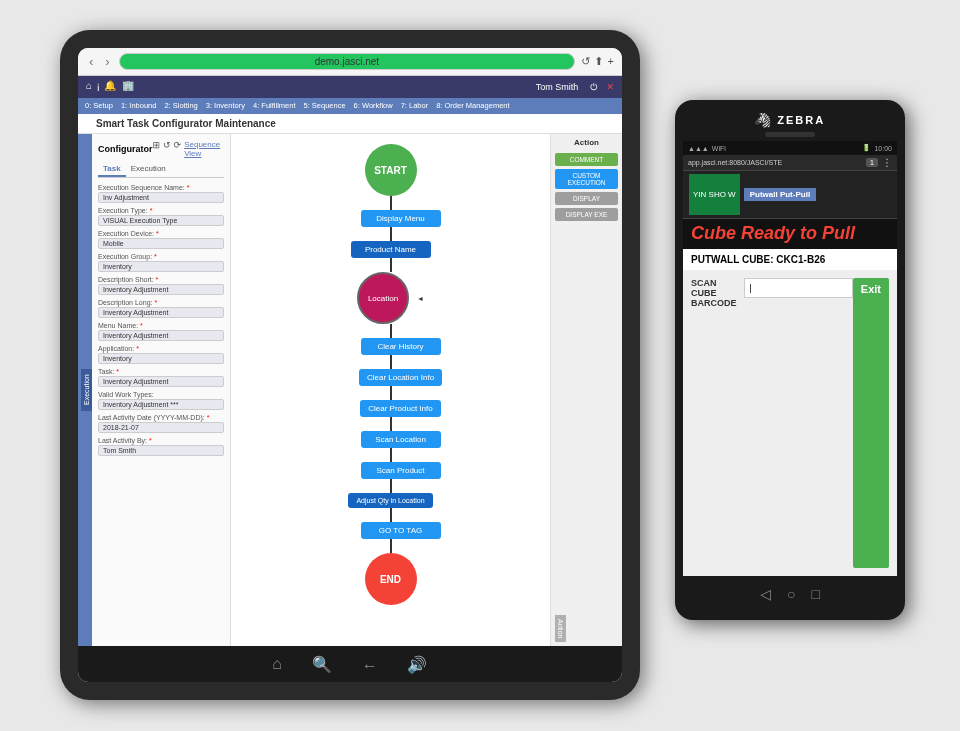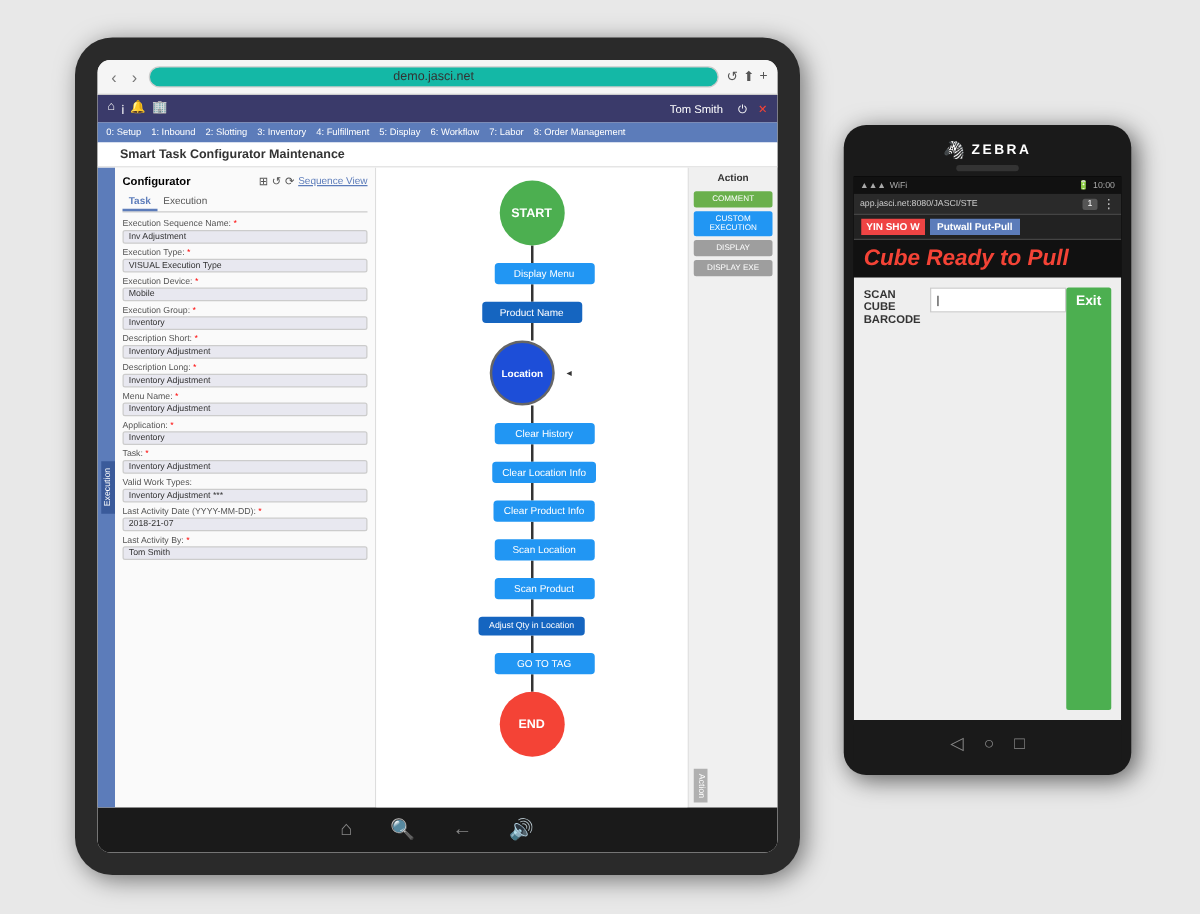--- a/index.html
+++ b/index.html
@@ -44,21 +44,21 @@
       height: 28px;
     }
     .browser-nav-btn {
       color: #777;
       font-size: 13px;
       cursor: pointer;
       padding: 0 3px;
     }
     .browser-url {
       flex: 1;
-      background: #14b8a6;
+      background: #22c55e;
       border: 1px solid #ccc;
       border-radius: 10px;
       padding: 2px 8px;
       font-size: 10px;
       color: #333;
       text-align: center;
     }
     .browser-icons {
       display: flex;
       gap: 4px;
@@ -110,21 +110,21 @@
       border-bottom: 1px solid #ddd;
     }
     
     .main-content {
       flex: 1;
       display: flex;
       overflow: hidden;
     }
     
     .left-panel {
-      width: 209px;
+      width: 139px;
       border-right: 1px solid #ddd;
       overflow-y: auto;
       padding: 6px;
       font-size: 8px;
       background: #fafafa;
     }
     .configurator-header {
       display: flex;
       align-items: center;
       justify-content: space-between;
@@ -264,24 +264,24 @@
       color: #fff;
       text-align: center;
       min-width: 80px;
     }
     .flow-box.blue { background: #2196f3; margin-left: 20px; }
     .flow-box.blue2 { background: #1565c0; }
     .flow-circle-gray {
       width: 52px;
       height: 52px;
       border-radius: 50%;
-      background: #1d4ed8;
+      background: #be185d;
       color: #fff;
       font-size: 8px;
-      font-weight: bold;
+      font-weight: normal;
       display: flex;
       align-items: center;
       justify-content: center;
       border: 2px solid #666;
     }
     
     .action-panel {
       width: 72px;
       border-left: 1px solid #ddd;
       background: #f0f0f0;
@@ -401,25 +401,25 @@
       font-size: 7px;
     }
     .phone-header-bar {
       display: flex;
       align-items: center;
       padding: 3px 6px;
       background: #222;
       border-bottom: 1px solid #444;
     }
     .phone-header-name {
-      background: #ef4444;
+      background: #15803d;
       color: #fff;
       font-size: 8px;
-      font-weight: bold;
-      padding: 2px 4px;
+      font-weight: normal;
+      padding: 16px 4px;
       margin-right: 4px;
     }
     .phone-header-title {
       background: #5c7cba;
       color: #fff;
       font-size: 8px;
       font-weight: bold;
       padding: 2px 6px;
     }
     .phone-main-title {
@@ -538,21 +538,21 @@
       <span style="color:#fff;font-size:9px;margin-left:6px;">⏻</span>
       <span style="color:#f44336;font-size:9px;margin-left:3px;">✕</span>
     </div>
 
     <div class="menu-bar">
       <span class="menu-item">0: Setup</span>
       <span class="menu-item">1: Inbound</span>
       <span class="menu-item">2: Slotting</span>
       <span class="menu-item">3: Inventory</span>
       <span class="menu-item">4: Fulfillment</span>
-      <span class="menu-item">5: Display</span>
+      <span class="menu-item">5: Sequence</span>
       <span class="menu-item">6: Workflow</span>
       <span class="menu-item">7: Labor</span>
       <span class="menu-item">8: Order Management</span>
     </div>
 
     <div class="page-title-bar">Smart Task Configurator Maintenance</div>
 
     <div class="main-content">
 
       <div class="side-tabs">
@@ -747,20 +747,21 @@
 
     <div class="phone-header-bar">
       <div class="phone-header-name">YIN SHO W</div>
       <div class="phone-header-title">Putwall Put-Pull</div>
     </div>
 
     <div class="phone-main-title">
       <div class="phone-main-title-text">Cube Ready to Pull</div>
     </div>
 
+    <div class="phone-putwall-info">PUTWALL CUBE: CKC1-B26</div>
 
     <div class="phone-scan-section">
       <div class="phone-scan-label">SCAN CUBE BARCODE</div>
       <input class="phone-scan-input" type="text" value="|" style="">
       <div class="phone-exit-btn">Exit</div>
     </div>
   </div>
 
   <div class="phone-home-bar">
     <span class="phone-home-btn">◁</span>

